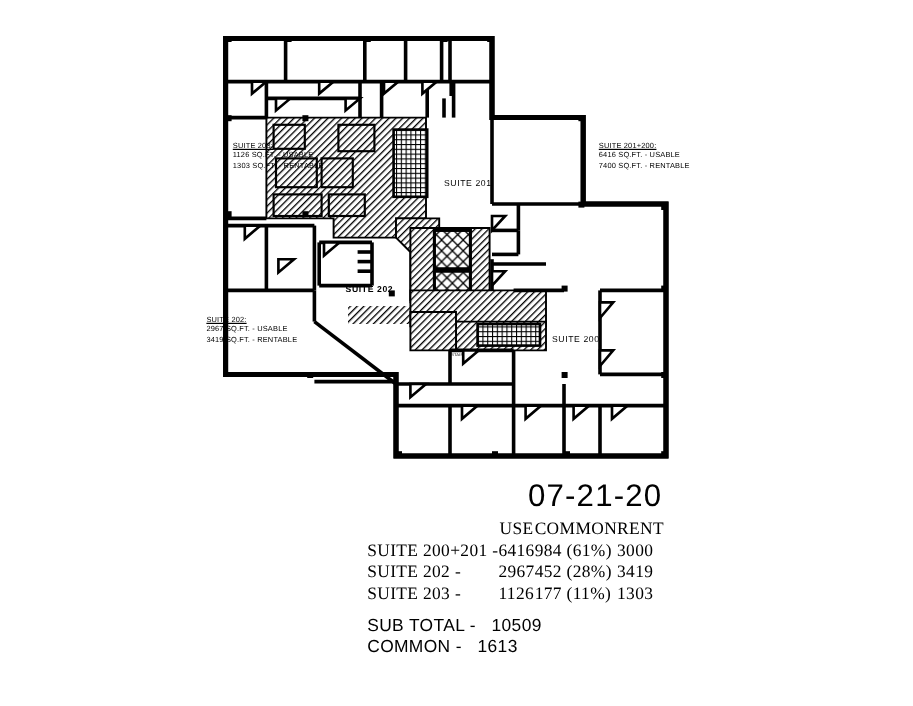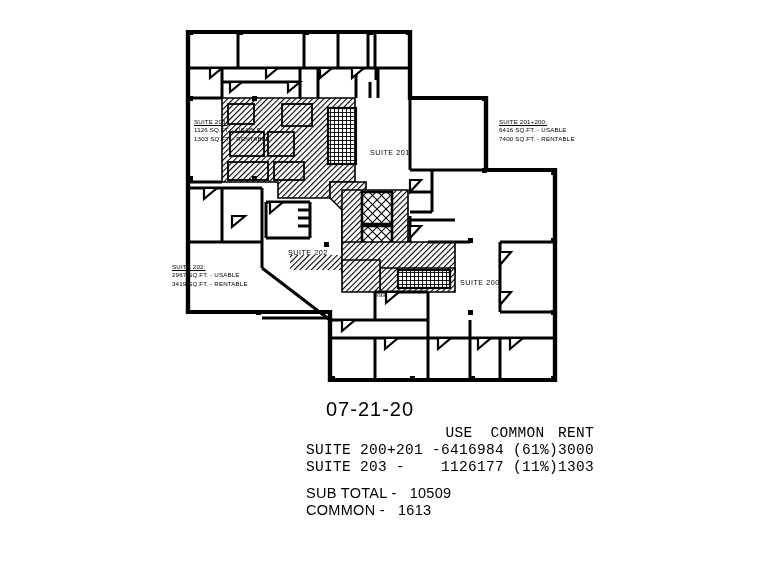--- a/index.html
+++ b/index.html
@@ -67,40 +67,40 @@
 
   
   #legend {
     position: absolute;
     left: 300px;
     top: 398px;
     width: 310px;
     height: 178px;
   }
   #date-title {
-    font-size: 20px;
+    font-size: 26px;
     letter-spacing: 1px;
-    text-align: left;
+    text-align: right;
     width: 226px;
     margin: 0 0 4px 26px;
     font-family: "Liberation Sans", sans-serif;
     font-weight: 400;
   }
   table.sum {
     border-collapse: collapse;
     font-size: 14.5px;
     letter-spacing: 0.3px;
     margin-left: 6px;
   }
   table.sum td, table.sum th {
     padding: 0 0 1px 0;
     font-weight: normal;
     text-align: left;
     white-space: nowrap;
-    font-family: Liberation Mono, monospace;
+    font-family: Liberation Serif, serif;
   }
   table.sum th { text-align: center; }
   td.num, th.num { text-align: right; padding-left: 7px; }
   td.lbl { padding-right: 2px; }
   #totals {
     margin-left: 6px;
     margin-top: 9px;
     font-size: 14.5px;
     line-height: 16.5px;
     letter-spacing: 0.3px;
@@ -284,21 +284,21 @@
           <rect x="381" y="290" width="5" height="5"></rect>
           <rect x="160" y="356" width="5" height="5"></rect>
           <rect x="240" y="356" width="5" height="5"></rect>
           <rect x="300" y="356" width="5" height="5"></rect>
           <rect x="381" y="356" width="5" height="5"></rect>
         </g>
       </g>
     </svg>
 
     <div class="room-label" style="left:200px; top:128px;">SUITE 201</div>
-    <div class="room-label" style="left:118px; top:228px;">SUITE 202</div>
+    <div class="room-label" style="left:118px; top:216px;font-weight:bold;">SUITE 202</div>
     <div class="room-label" style="left:290px; top:258px;text-align:right;">SUITE 200</div>
     <div class="tiny-label" style="left:206px; top:274px;">STAIR</div>
   </div>
 
   <div class="callout" style="left:194px; top:118px;">
     <span class="hdr">SUITE 203:</span>
     <span class="ln">1126 SQ.FT. - USABLE</span>
     <span class="ln">1303 SQ.FT. - RENTABLE</span>
   </div>
 
@@ -327,20 +327,26 @@
         </tr>
       </thead>
       <tbody>
         <tr>
           <td class="lbl">SUITE 200+201 -</td>
           <td class="num">6416</td>
           <td class="num">984 (61%)</td>
           <td class="num">3000</td>
         </tr>
         <tr>
+          <td class="lbl">SUITE 202 -</td>
+          <td class="num">2967</td>
+          <td class="num">452 (28%)</td>
+          <td class="num">3419</td>
+        </tr>
+        <tr>
           <td class="lbl">SUITE 203 -</td>
           <td class="num">1126</td>
           <td class="num">177 (11%)</td>
           <td class="num">1303</td>
         </tr>
       </tbody>
     </table>
 
     <div id="totals">
       <div>

